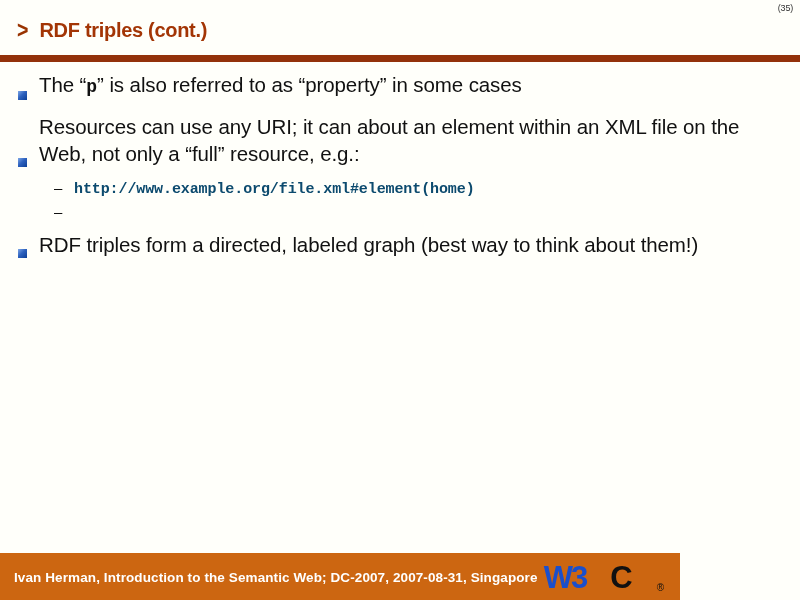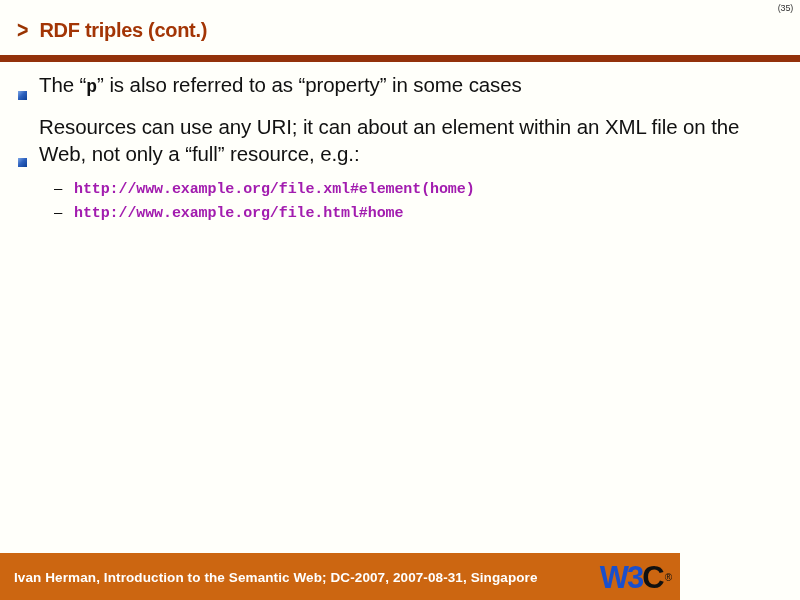--- a/index.html
+++ b/index.html
@@ -115,21 +115,21 @@
     flex: 0 0 auto;
     width: 20px;
     color: #111111;
     font-size: 15px;
     line-height: 1;
   }
   .subbullet-text {
     font-family: "Liberation Mono", "DejaVu Sans Mono", monospace;
     font-size: 15px;
     font-weight: bold;
-    color: #a21caf;
+    color: #0c4a6e;
     letter-spacing: -0.1px;
     white-space: nowrap;
   }
 
   
   .footer {
     position: absolute;
     left: 0;
     bottom: 0;
     width: 680px;
@@ -142,26 +142,27 @@
     top: 50%;
     transform: translateY(-50%);
     font-size: 13.5px;
     font-weight: bold;
     color: #FFFFFF;
     letter-spacing: 0.1px;
     white-space: nowrap;
   }
   .footer-logo {
     position: absolute;
-    right: 8px;
+    right: 16px;
     top: 50%;
     transform: translateY(-50%);
     display: flex;
-    align-items: center;
-    line-height: 1;
+    align-items: flex-end;
+    line-height: 1;
+    gap: 24px;
   }
   .logo-w3 {
     font-family: "Liberation Sans", sans-serif;
     font-size: 31px;
     font-weight: bold;
     color: #1A4FCC;
     letter-spacing: -2px;
   }
   .logo-c {
     font-family: "Liberation Sans", sans-serif;
@@ -204,24 +205,27 @@
       <span class="bullet-text">Resources can use any URI; it can about an element within an XML file on the Web, not only a “full” resource, e.g.:</span>
     </div>
 
     <div class="subbullets">
       <div class="subbullet">
         <span class="subbullet-marker">–</span>
         <span class="subbullet-text">http://www.example.org/file.xml#element(home)</span>
       </div>
       <div class="subbullet">
         <span class="subbullet-marker">–</span>
-        <span class="subbullet-text">http://www.example.org/file.html#home</span>
       </div>
     </div>
 
+    <div class="bullet">
+      <span class="bullet-marker"></span>
+      <span class="bullet-text">RDF triples form a directed, labeled graph (best way to think about them!)</span>
+    </div>
 
   </div>
 
   <div class="footer">
     <span class="footer-text">Ivan Herman, Introduction to the Semantic Web; DC-2007, 2007-08-31, Singapore</span>
     <span class="footer-logo">
       <span class="logo-w3">W3</span>
         <span class="logo-c">C</span>
         <span class="logo-reg">®</span>
     </span>

